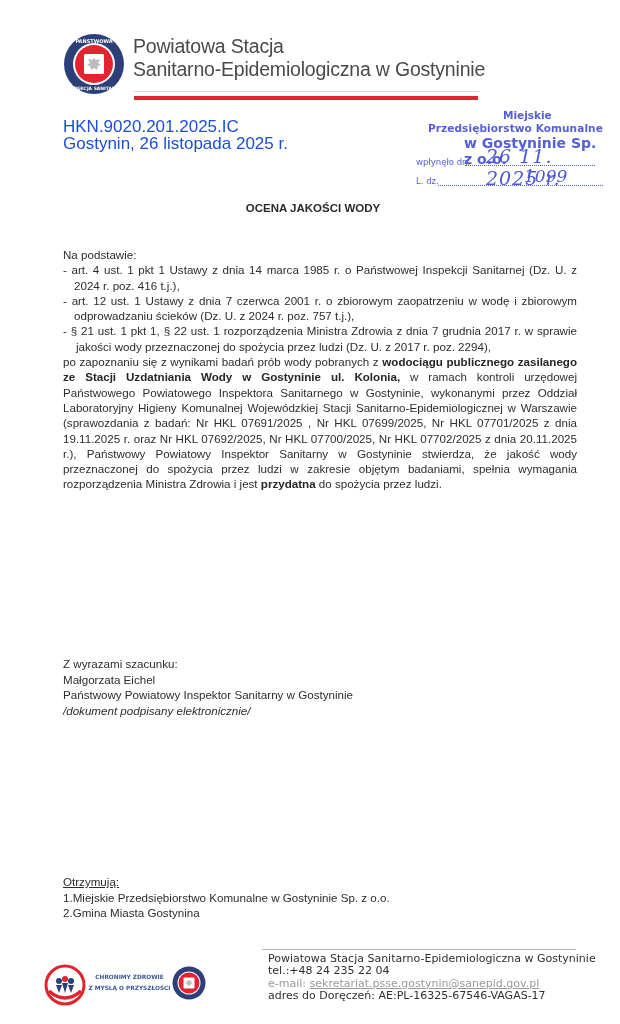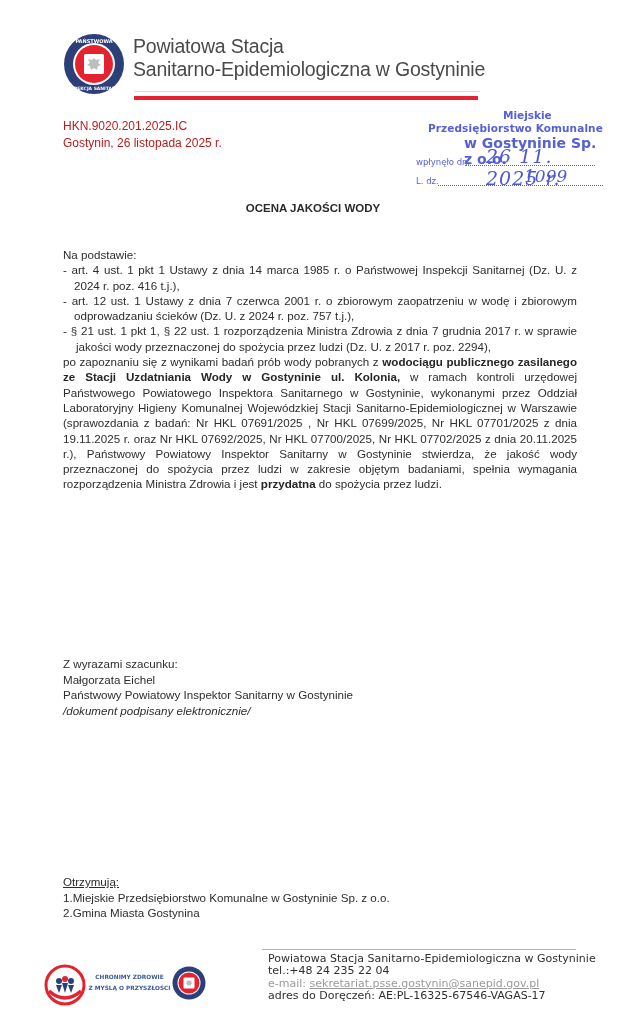--- a/index.html
+++ b/index.html
@@ -9,21 +9,21 @@
     }
     .abs { position: absolute; }
 
     
     .logo { left: 63px; top: 33px; width: 62px; height: 62px; }
     .hdr-title { left: 133px; top: 35px; font-size: 19.5px; line-height: 23px; color: #4a4a4a; letter-spacing: -0.2px; }
     .hdr-rule-thin { left: 134px; top: 91px; width: 346px; height: 1px; background: #d9d9d9; }
     .hdr-rule-red { left: 134px; top: 96px; width: 344px; height: 4px; background: #e3232f; }
 
     
-    .ref { left: 63px; top: 118px; font-size: 12px; line-height: 17px; color: #b91c1c; }
+    .ref { left: 63px; top: 118px; font-size: 17px; line-height: 17px; color: #1d4ed8; }
 
     
     .stamp { left: 408px; top: 108px; width: 200px; height: 82px; color: #5560d6; font-family: "DejaVu Sans", sans-serif; }
     .stamp .l1 { position: absolute; left: 95px; top: 1px; font-size: 10.5px; font-weight: bold; }
     .stamp .l2 { position: absolute; left: 20px; top: 14px; font-size: 10.5px; font-weight: bold; letter-spacing: 0.1px; }
     .stamp .l3 { position: absolute; left: 56px; top: 27px; font-size: 14px; font-weight: bold; }
     .stamp .l4 { position: absolute; left: 8px; top: 49px; font-size: 8.5px; }
     .stamp .l5 { position: absolute; left: 8px; top: 68px; font-size: 8.5px; }
     .stamp .dots4 { position: absolute; left: 57px; top: 57px; width: 130px; border-bottom: 1px dotted #5560d6; }
     .stamp .dots5 { position: absolute; left: 30px; top: 77px; width: 165px; border-bottom: 1px dotted #5560d6; }

